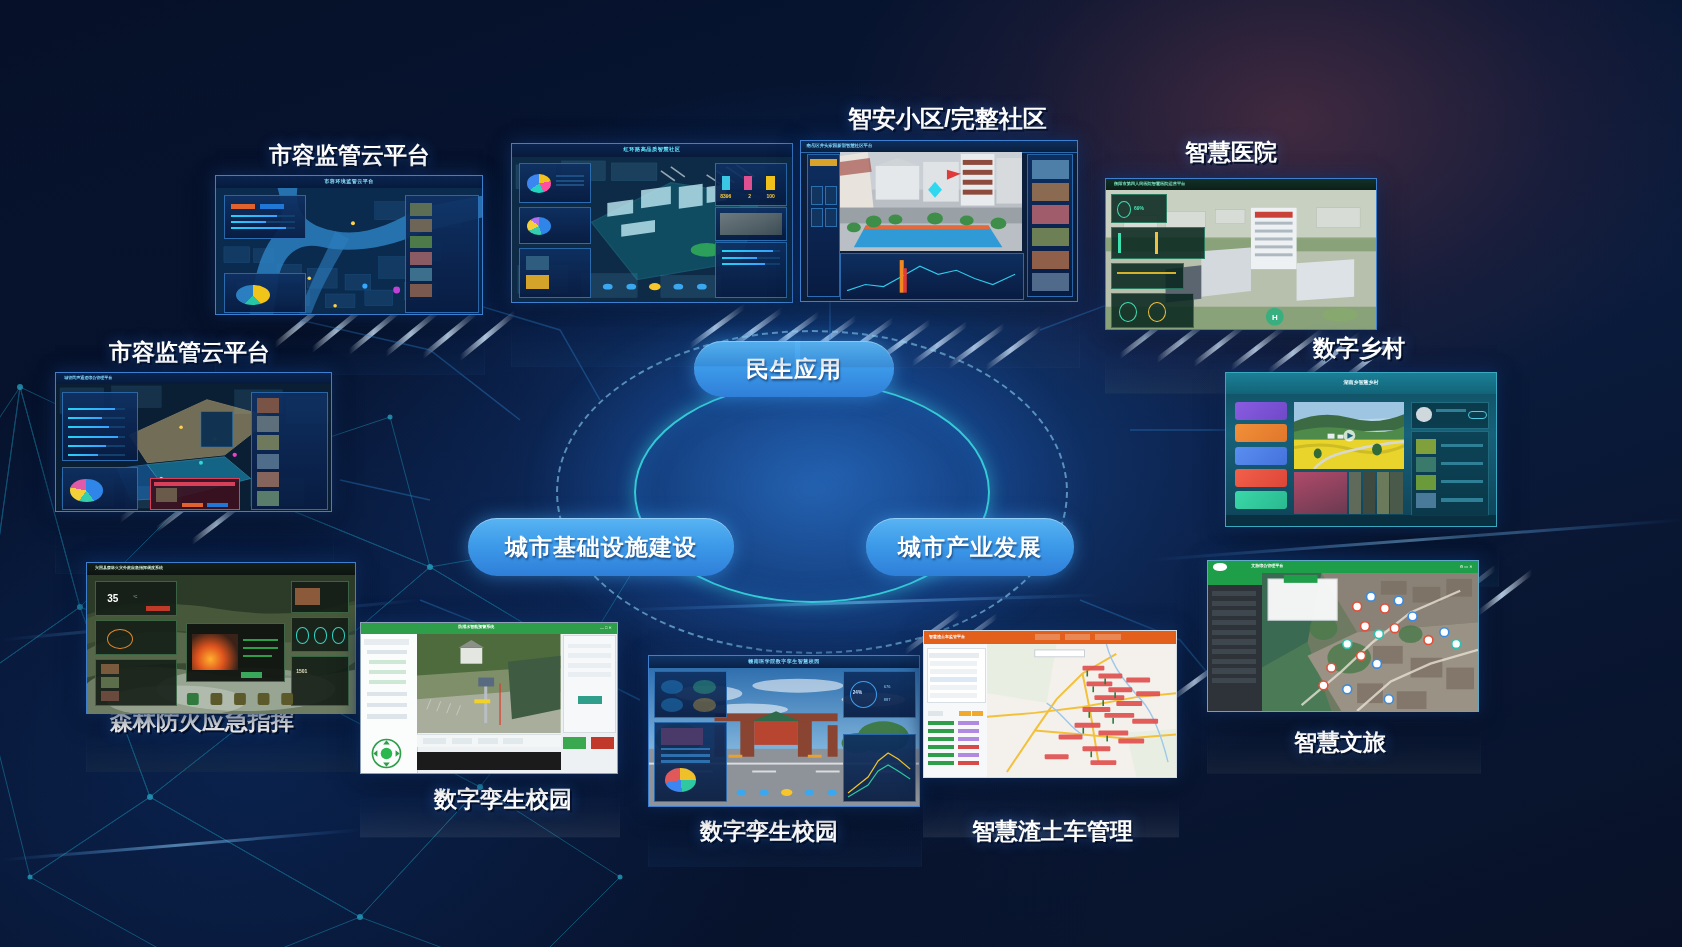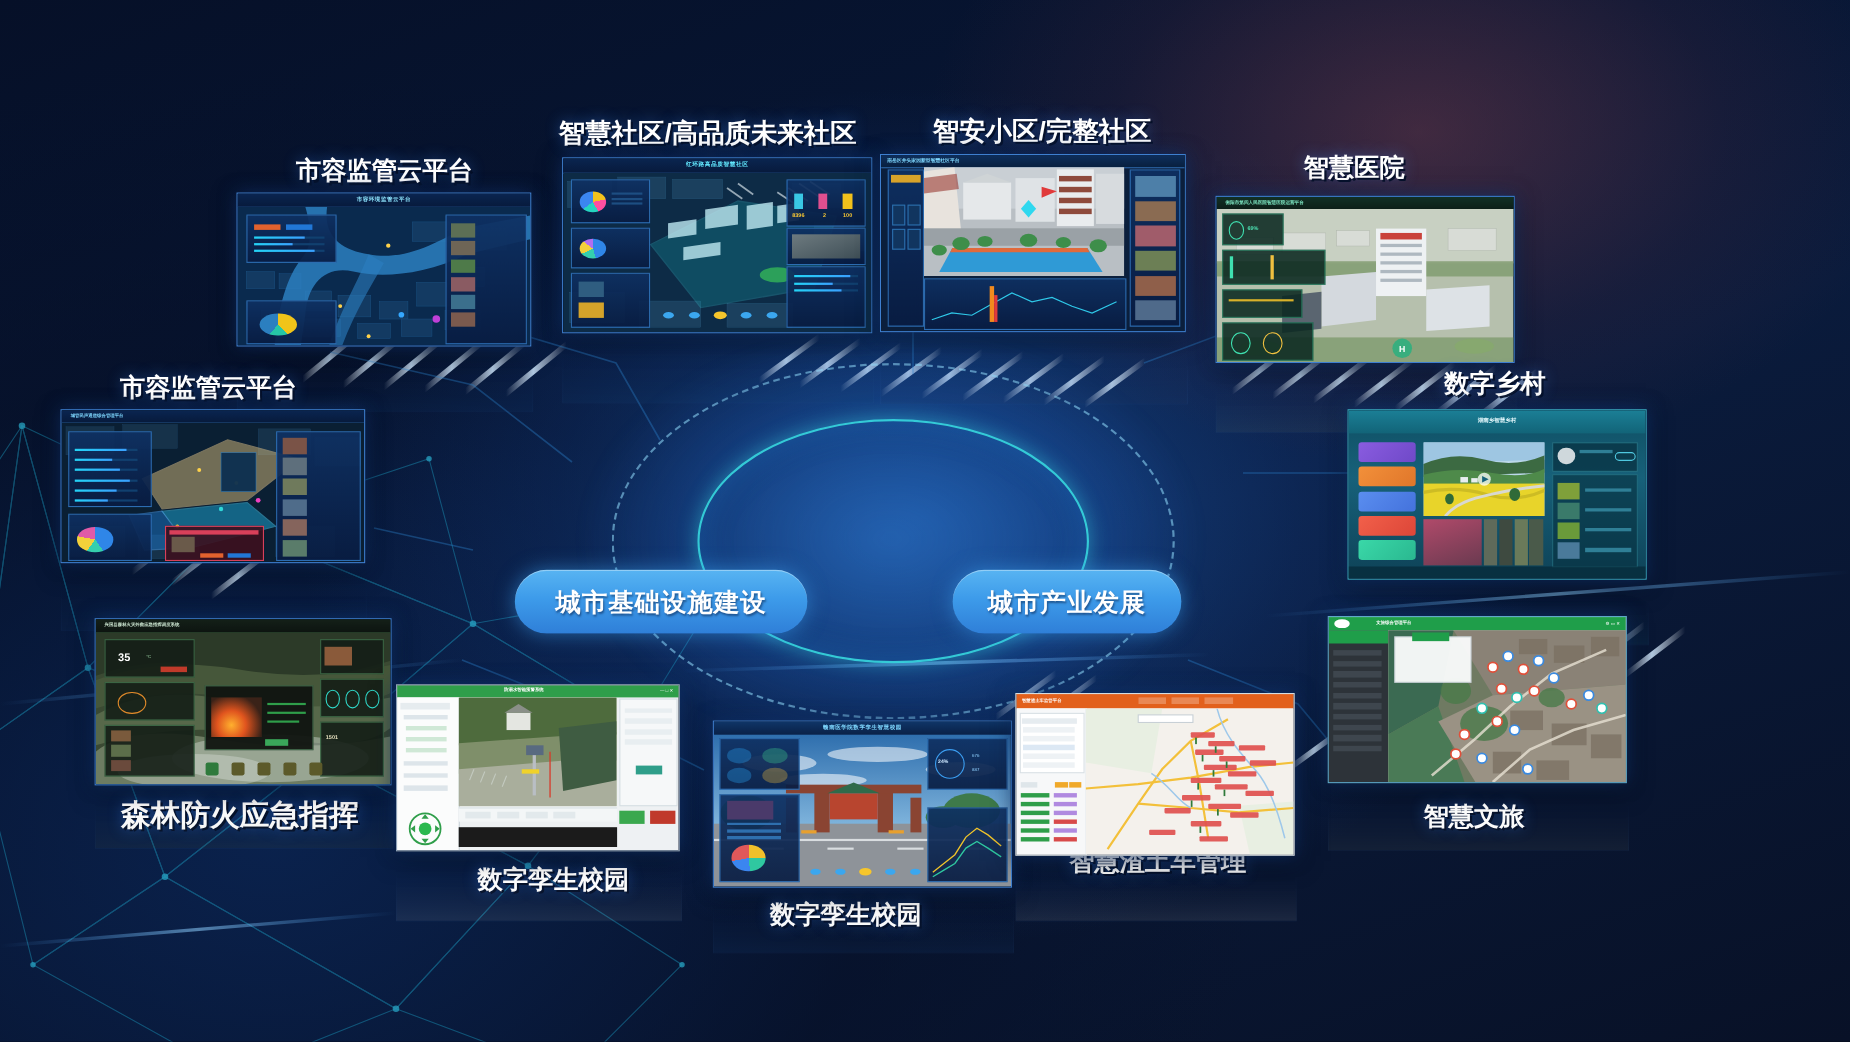--- a/index.html
+++ b/index.html
@@ -170,20 +170,23 @@
       <path d="M1130 430 L1230 430"></path>
         <path d="M430 500 L340 480"></path>
     </g>
   </svg>
 
 
   <div class="core-glow"></div>
   <div class="dash-ring"></div>
   <div class="core-ell"></div>
 
+  <div class="pill" style="left:694px;top:341px;width:200px;height:56px;">
+    <span>民生应用</span>
+  </div>
   <div class="pill" style="left:866px;top:518px;width:208px;height:58px;">
     <span>城市产业发展</span>
   </div>
   <div class="pill" style="left:468px;top:518px;width:266px;height:58px;">
     <span>城市基础设施建设</span>
   </div>
 
   <div class="cap" style="left:269px;top:140px;font-size:23px;">市容监管云平台</div>
   <div class="screen" style="left:215px;top:175px;width:268px;height:140px;">
     <div class="db" style="background:
@@ -243,21 +246,20 @@
         <div class="thumb" style="left:6%;top:34%;width:30%;height:11%;background:#4e7a49;"></div>
         <div class="thumb" style="left:6%;top:48%;width:30%;height:11%;background:#8a5b62;"></div>
         <div class="thumb" style="left:6%;top:62%;width:30%;height:11%;background:#3b6f8c;"></div>
         <div class="thumb" style="left:6%;top:76%;width:30%;height:11%;background:#7a5a4e;"></div>
       </div>
     </div>
   </div>
   <div class="reflect" style="left:215px;top:317px;width:268px;height:56px;background:
      linear-gradient(180deg, rgba(18,60,110,.8), rgba(10,30,70,.2));"></div>
 
-  <div class="cap" style="left:508px;top:105px;font-size:24px;">智慧社区/高品质未来社区</div>
   <div class="screen" style="left:511px;top:143px;width:282px;height:160px;">
     <div class="db" style="background:radial-gradient(circle at 55% 55%,#123a66,#07203f 70%,#04172f 100%);">
       <div class="db-head" style="height:8%;"></div>
       <div class="db-title" style="font-size:5.2px;color:#63e9ff;top:1%;">红环路高品质智慧社区</div>
       <svg style="position:absolute;left:0;top:8%;width:100%;height:92%;" viewBox="0 0 282 147" preserveAspectRatio="none">
         <rect width="282" height="147" fill="#0d2b46"></rect>
         <g fill="#1b405e" stroke="#2a5c7e" stroke-width=".3">
           <rect x="4" y="8" width="40" height="24"></rect>
             <rect x="50" y="4" width="44" height="20"></rect>
           <rect x="100" y="6" width="46" height="18"></rect>
@@ -522,21 +524,21 @@
         <div style="position:absolute;left:4%;top:10%;width:92%;height:12%;background:#d8405a;"></div>
         <div class="thumb" style="left:6%;top:30%;width:24%;height:46%;background:#6a5a4a;"></div>
         <div style="position:absolute;left:36%;top:78%;width:24%;height:14%;background:#e2622e;"></div>
         <div style="position:absolute;left:64%;top:78%;width:24%;height:14%;background:#2177d6;"></div>
       </div>
     </div>
   </div>
   <div class="reflect" style="left:55px;top:514px;width:277px;height:58px;background:
      linear-gradient(180deg, rgba(18,55,95,.8), rgba(8,25,55,.1));"></div>
 
-  <div class="cap" style="left:110px;top:723px;font-size:27px;">森林防火应急指挥</div>
+  <div class="cap" style="left:110px;top:706px;font-size:23px;">森林防火应急指挥</div>
   <div class="screen" style="left:86px;top:562px;width:270px;height:152px;">
     <div class="db" style="background:#0d1410;">
       <div class="db-head" style="height:8%;background:linear-gradient(180deg,#142018,#0d1410);border-bottom:1px solid rgba(90,200,120,.35);"></div>
       <div style="position:absolute;left:3%;top:1.6%;font-size:4px;color:#cfe9d4;font-weight:bold;">兴国县森林火灾外救应急指挥调度系统</div>
       <svg style="position:absolute;left:0;top:8%;width:100%;height:92%;" viewBox="0 0 270 140" preserveAspectRatio="none">
         <rect width="270" height="140" fill="#3b4a33"></rect>
         <path d="M0 40 Q60 18 120 36 T270 26 L270 0 L0 0 Z" fill="#2c3a28"></path>
         <path d="M0 70 Q70 46 140 64 T270 56 L270 30 Q200 46 130 34 T0 44 Z" fill="#46573a"></path>
         <path d="M0 104 Q80 80 160 96 T270 88 L270 60 Q190 76 120 62 T0 76 Z" fill="#57684a"></path>
         <path d="M0 140 L270 140 L270 96 Q190 112 110 98 T0 110 Z" fill="#6d7c62"></path>
@@ -732,21 +734,21 @@
         <ellipse cx="84" cy="10" rx="5" ry="3"></ellipse>
             <ellipse cx="108" cy="10" rx="5" ry="3"></ellipse>
           </g>
         <ellipse cx="60" cy="10" rx="6" ry="3.6" fill="#f6c62c"></ellipse>
       </svg>
     </div>
   </div>
   <div class="reflect" style="left:648px;top:809px;width:272px;height:56px;background:
      linear-gradient(180deg, rgba(30,80,140,.7), rgba(10,30,70,.1));"></div>
 
-  <div class="cap" style="left:972px;top:768px;font-size:23px;">智慧渣土车管理</div>
+  <div class="cap" style="left:972px;top:816px;font-size:23px;">智慧渣土车管理</div>
   <div class="screen" style="left:923px;top:630px;width:254px;height:148px;border-color:#d4dce1;">
     <div class="db" style="background:#ffffff;color:#333;">
       <div style="position:absolute;left:0;right:0;top:0;height:9%;background:#e2601c;">
         <div style="position:absolute;left:2%;top:22%;font-size:4px;color:#fff;font-weight:bold;">智慧渣土车监管平台</div>
         <div style="position:absolute;left:44%;top:26%;width:10%;height:42%;background:rgba(255,255,255,.25);"></div>
         <div style="position:absolute;left:56%;top:26%;width:10%;height:42%;background:rgba(255,255,255,.25);"></div>
         <div style="position:absolute;left:68%;top:26%;width:10%;height:42%;background:rgba(255,255,255,.25);"></div>
       </div>
       <div style="position:absolute;left:0;top:9%;width:25%;height:91%;background:#f7f8f9;border-right:1px solid #d6dde2;">
         <div style="position:absolute;left:5%;top:3%;width:90%;height:40%;background:#fff;border:1px solid #d8dfe4;"></div>

